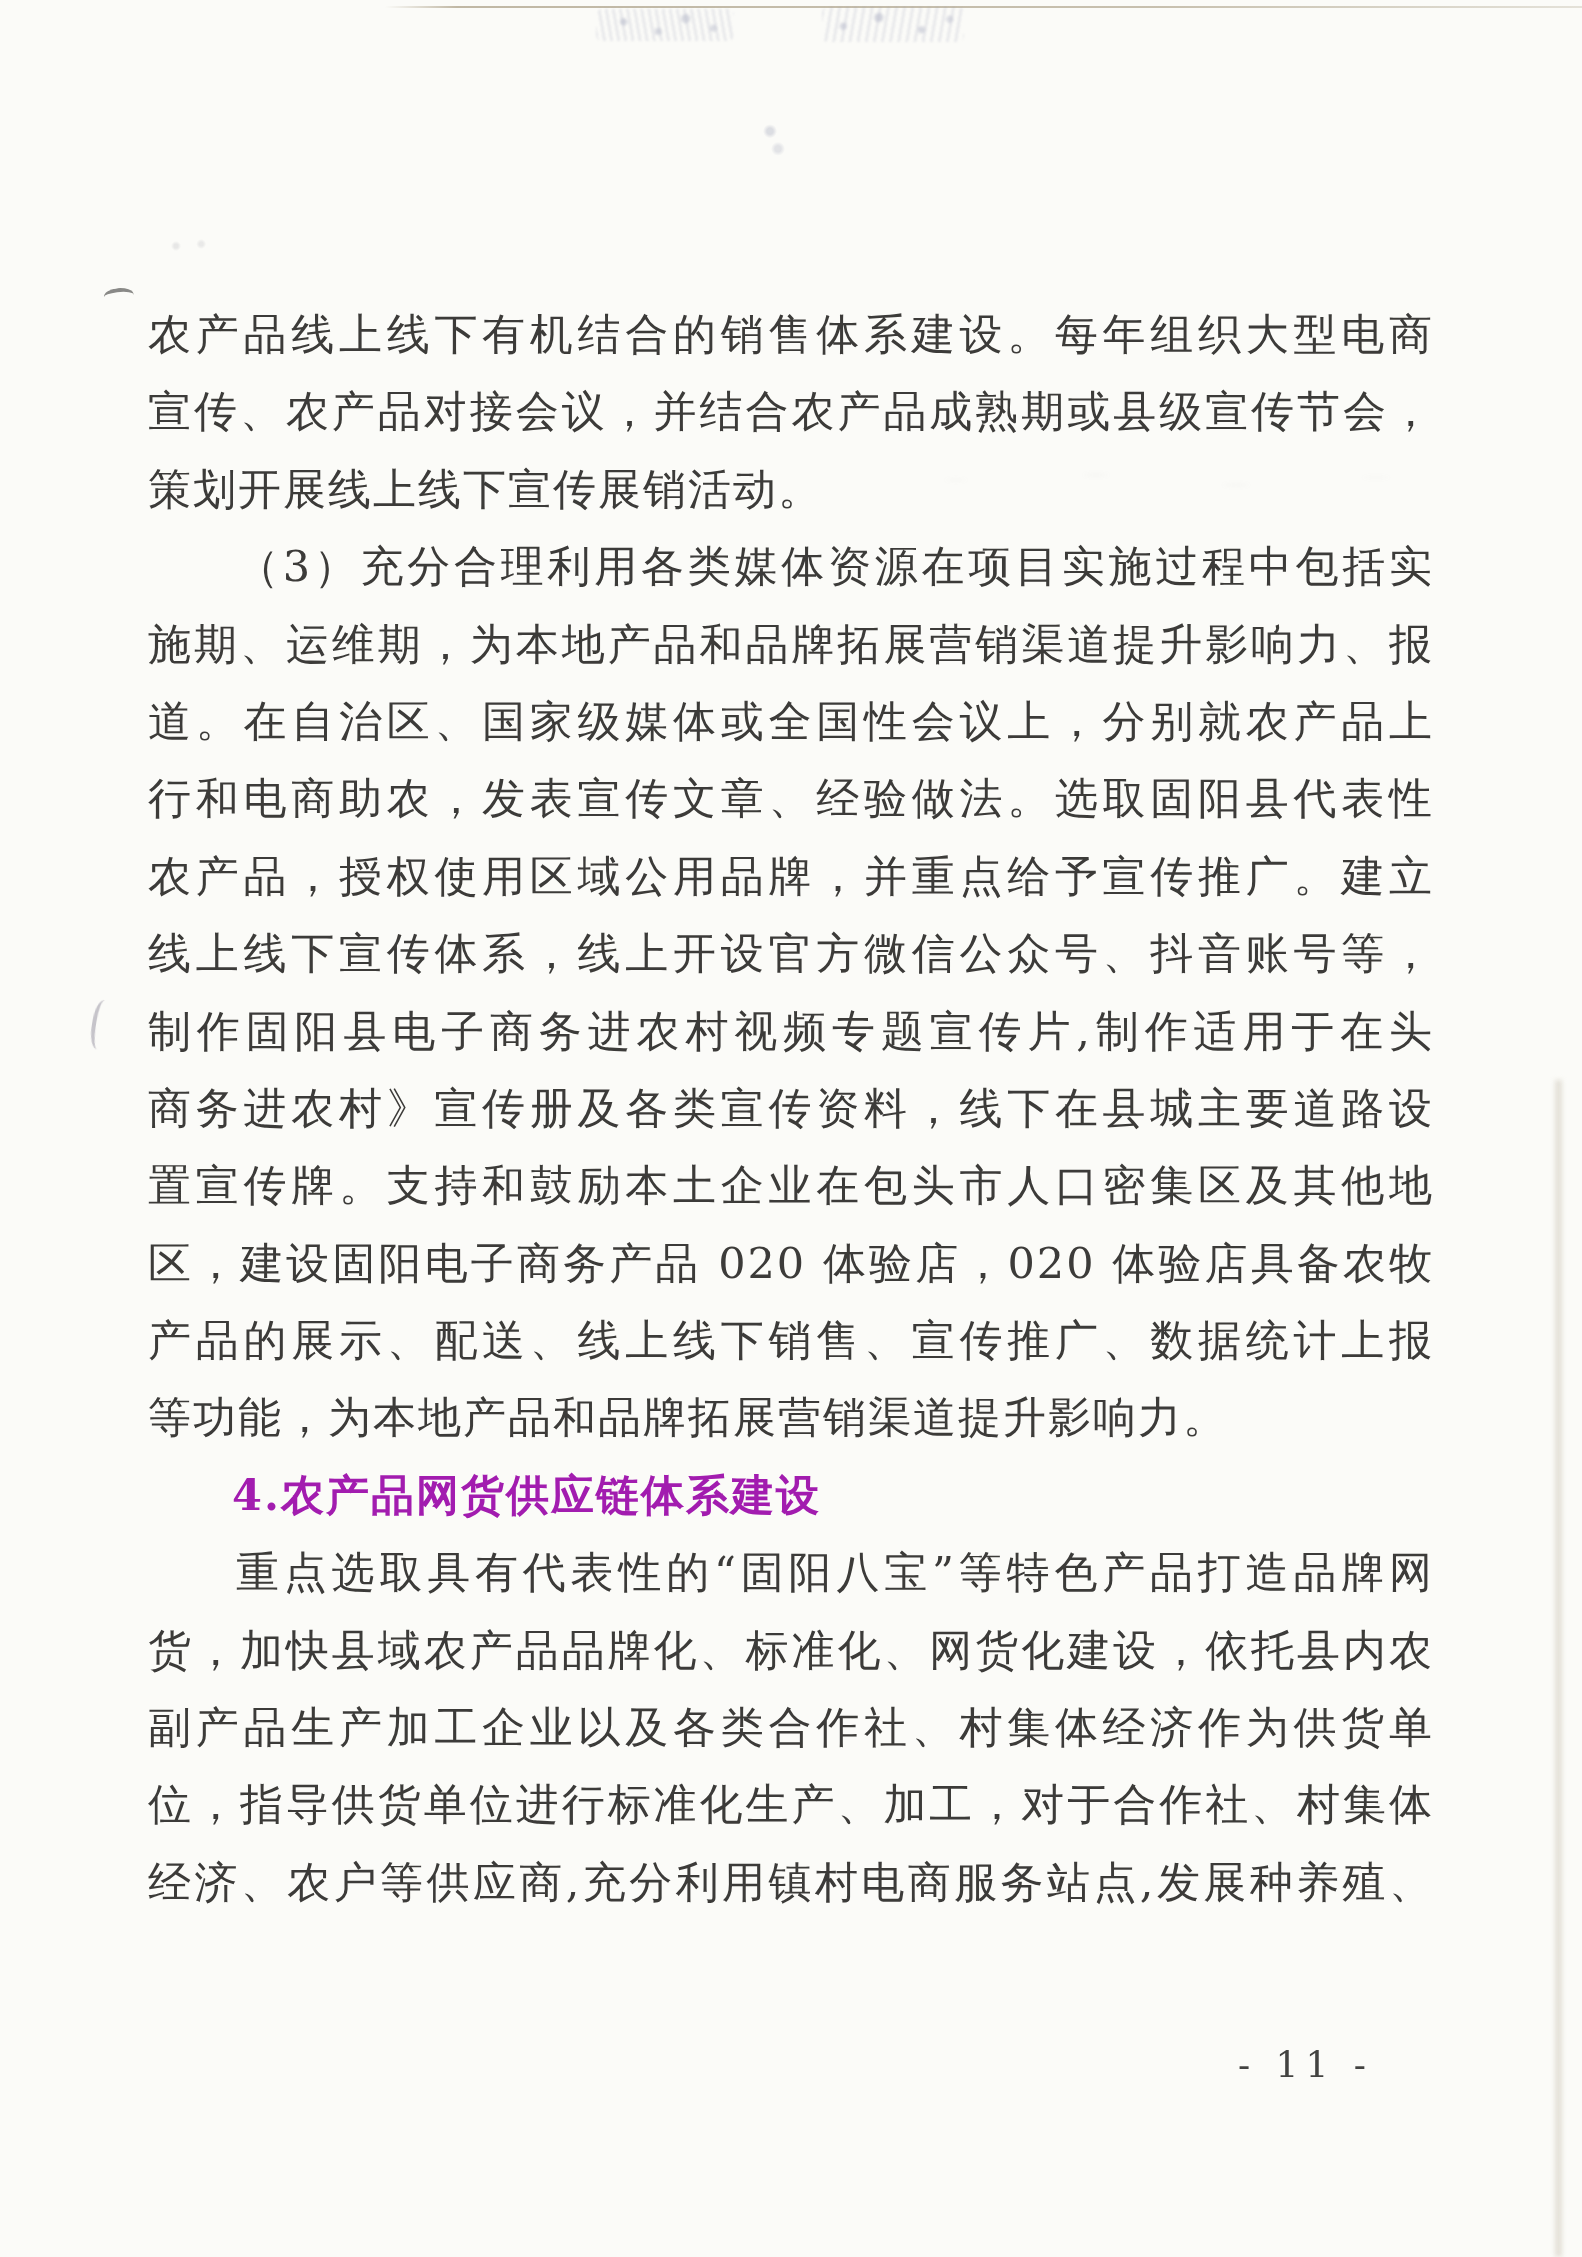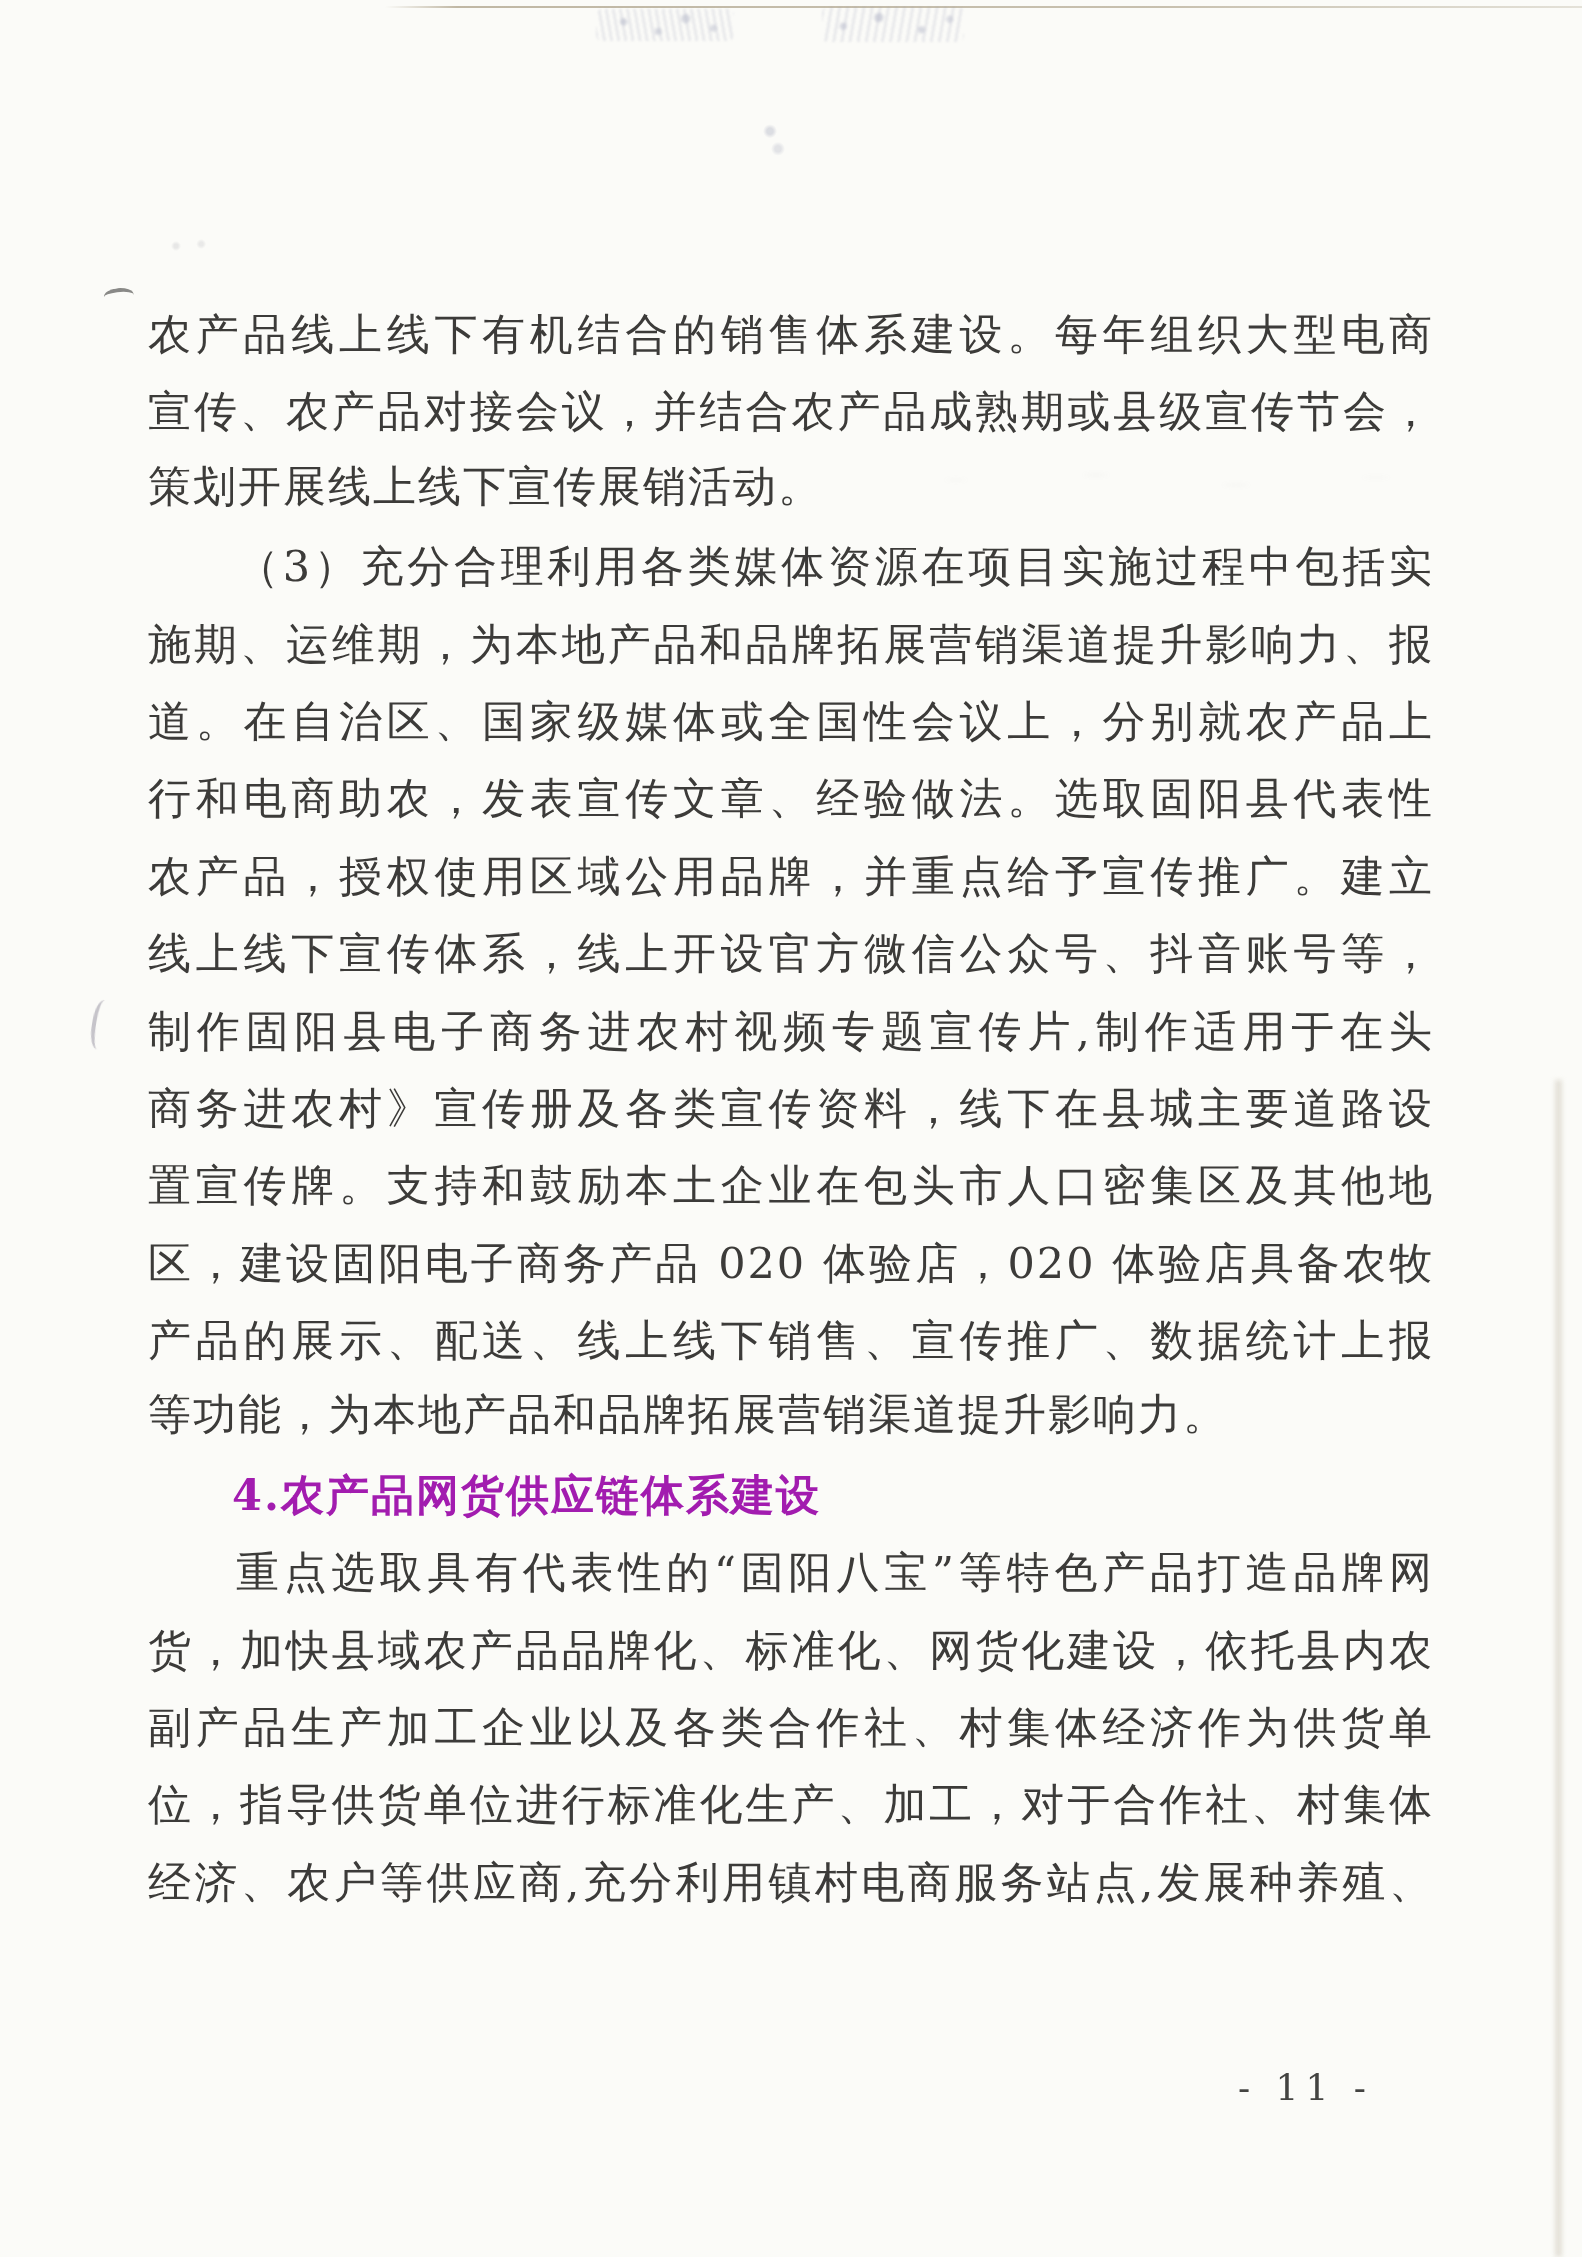--- a/index.html
+++ b/index.html
@@ -20,37 +20,36 @@
     font-size:43px;
     line-height:77.4px;
     letter-spacing:2px;
   }
   .line {
     height:77.4px;
     text-align:justify;
     text-align-last:justify;
     text-justify:distribute;
   }
-  .line.short { text-align-last:left;font-family:Liberation Mono, monospace; }
+  .line.short { text-align-last:left; }
   .line.indent { padding-left:88px; }
   .line.heading {
     text-align-last:left;
     padding-left:84px;
     font-weight:700;
     color:#a21caf;
   }
 
   .pagenum {
     position:absolute;
     left:1238px; top:2044px;
     font-family:"DejaVu Serif", serif;
     font-size:36px;
     letter-spacing:7px;
     color:#434341;
-    margin-top:23px;
   }
 
   
   .artifact { position:absolute; pointer-events:none; }
   .top-line {
     left:385px; top:6px; width:1197px; height:2px;
     background:linear-gradient(90deg,
       rgba(190,180,158,0) 0%,
       rgba(182,172,150,0.85) 6%,
       rgba(182,172,150,0.75) 65%,

